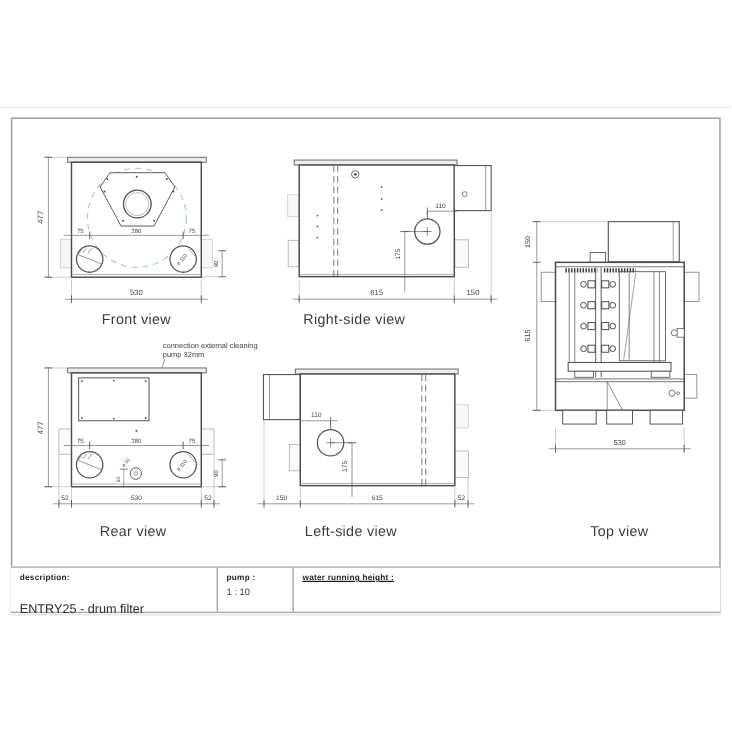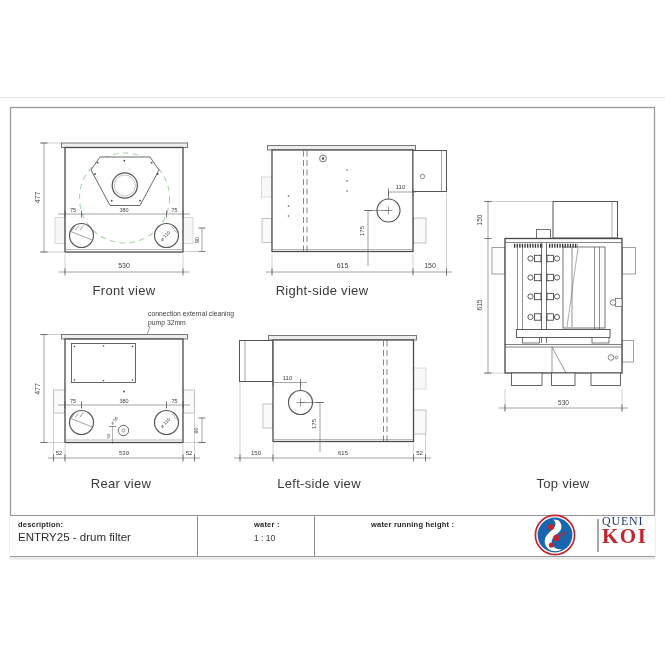--- a/index.html
+++ b/index.html
@@ -2,30 +2,30 @@
 <html><head>
 <meta charset="utf-8">
 <style>
   html,body{margin:0;padding:0;background:#fff;}
   .page{position:relative;width:665px;height:665px;background:#ffffff;overflow:hidden;
         font-family:"Liberation Sans",sans-serif;}
   .sheet-svg{position:absolute;left:0;top:0;}
   
   .title-block{position:absolute;left:10px;top:515px;width:645px;height:41px;
                box-sizing:border-box;border-top:1.3px solid #979797;background:#fff;
-               display:flex;z-index:2;gap:48px;}
+               display:flex;z-index:2;}
   .tb-cell{box-sizing:border-box;padding:4px 0 0 8px;}
   .tb-sep{border-right:1px solid #909090;}
   .tb-desc{width:188px;}
   .tb-scale{width:69px;}
   .tb-date{width:69px;}
-  .tb-water{flex:1;position:relative;}
+  .tb-water{flex:1;position:relative;text-decoration:underline;}
   .tb-label{font-size:7.5px;font-weight:bold;color:#1f1f1f;letter-spacing:.2px;}
   .tb-value{font-size:8.5px;color:#3a3a3a;margin-top:4px;}
-  .tb-desc .tb-value{font-size:11.5px;margin-top:2px;color:#2d2d2d;}
+  .tb-desc .tb-value{font-size:11.5px;margin-top:19px;color:#2d2d2d;}
   
   .logo{position:absolute;right:2px;top:-2px;height:44px;width:119px;}
   .logo-mark{position:absolute;left:0;top:0;}
   .logo-divider{position:absolute;left:63px;top:5px;width:1.5px;height:33px;background:#a3a6aa;}
   .logo-text{position:absolute;left:68px;top:1px;width:50px;font-family:"Liberation Serif",serif;line-height:1;}
   .logo-line1{font-size:12px;letter-spacing:.8px;color:#21386b;}
   .logo-line2{font-size:21px;font-weight:bold;letter-spacing:1.5px;color:#c4242b;margin-top:-1px;}
   
   .dt{font-family:"Liberation Sans",sans-serif;fill:#3f3f3f;text-anchor:middle;
       paint-order:stroke;stroke:#fff;stroke-width:2.2px;stroke-linejoin:round;}
@@ -281,42 +281,21 @@
     <text class="vl" x="319" y="487.5">Left-side view</text>
   </g>
 </svg>
 
   <div class="title-block">
     <div class="tb-cell tb-sep tb-desc">
       <div class="tb-label">description:</div>
       <div class="tb-value">ENTRY25 - drum filter</div>
     </div>
     <div class="tb-cell tb-sep tb-scale">
-      <div class="tb-label">water :</div>
+      <div class="tb-label">pump :</div>
       <div class="tb-value">1 : 10</div>
     </div>
     <div class="tb-cell tb-water">
       <div class="tb-label">water running height :</div>
-      <div class="logo">
-        <svg class="logo-mark" width="42" height="42" viewBox="0 0 42 42">
-          <circle cx="21" cy="21" r="19.6" fill="#fff" stroke="#c4242b" stroke-width="1.7"></circle>
-          <circle cx="21" cy="21" r="17.4" fill="#1766ae"></circle>
-          <clipPath id="koiclip">
-              <circle cx="21" cy="21" r="17.4"></circle>
-            </clipPath>
-          <g clip-path="url(#koiclip)">
-            <path d="M24 6 C29 10 28.5 16 23.5 19.5 C18.5 23 16.5 26.5 18.5 31 C20 34.5 24.5 36 28 35 C24.5 38 18.5 38 14.5 35 C10 31.5 9.5 25.5 13 21 C16.5 16.5 21.5 14.5 21.5 10 C21.5 8 20.5 6.5 19 5.5 Z" fill="#ffffff"></path>
-            <circle cx="17" cy="13" r="3" fill="#c4242b"></circle>
-            <circle cx="22.5" cy="24" r="3.2" fill="#c4242b"></circle>
-            <circle cx="17.5" cy="31" r="2.6" fill="#c4242b"></circle>
-            <path d="M26 20l6-2.5-3.5 5.5z" fill="#c4242b" opacity="0.85"></path>
-          </g>
-        </svg>
-        <div class="logo-divider"></div>
-        <div class="logo-text">
-          <div class="logo-line1">QUENI</div>
-          <div class="logo-line2">KOI</div>
-        </div>
-      </div>
     </div>
   </div>
 
 </div>
 
 </body></html>

